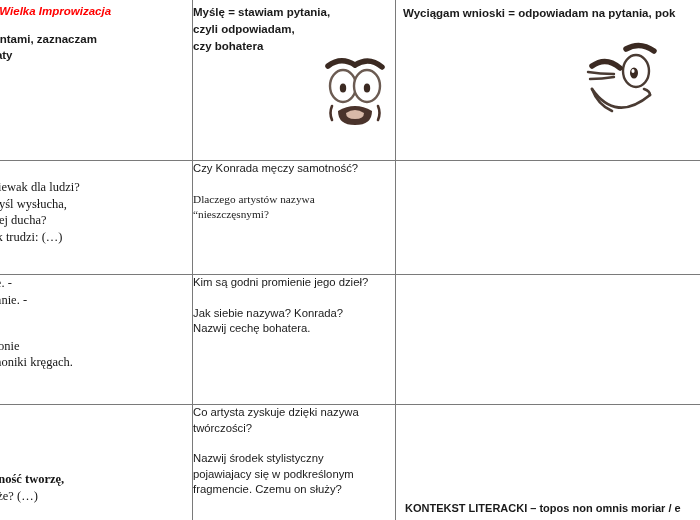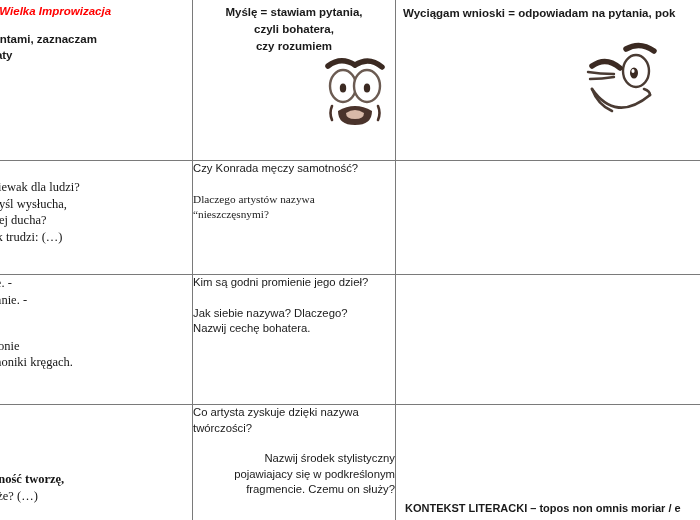--- a/index.html
+++ b/index.html
@@ -68,21 +68,20 @@
   .hdr-sub {
     color: #1a1a1a;
     font-weight: bold;
     font-size: 11.5px;
     line-height: 15px;
     margin-top: 14px;
     white-space: nowrap;
   }
 
   .hdr-center {
-    text-align: center;
     color: #1a1a1a;
     font-weight: bold;
     font-size: 11.5px;
     line-height: 15px;
     padding-top: 2px;
     white-space: nowrap;
   }
 
   .hdr-left-wide {
     text-align: left;
@@ -180,22 +179,22 @@
                 <path d="M18 46 Q31 60 44 46 Q31 52 18 46 Z" fill="#4a332b"></path>
                 <path d="M26 47 Q31 51 36 47 Q31 49 26 47 Z" fill="#e8aab1"></path>
               </svg>
             </div>
           </div>
         </td>
 
         <td class="hdr-cell">
           <div class="hdr-inner" style="padding-left:0;padding-right:0;">
             <div class="hdr-center">Myślę = stawiam pytania,</div>
-            <div class="hdr-center">czyli bohatera,</div>
-            <div class="hdr-center">czy rozumiem</div>
+            <div class="hdr-center">czyli odpowiadam,</div>
+            <div class="hdr-center">czy bohatera</div>
 
             <div class="face-wrap face-b">
               <svg width="66" height="80" viewBox="0 0 66 80">
                 <ellipse cx="21" cy="33" rx="13" ry="16" fill="#ffffff" stroke="#6b5b52" stroke-width="2.4"></ellipse>
                 <ellipse cx="45" cy="33" rx="13" ry="16" fill="#ffffff" stroke="#6b5b52" stroke-width="2.4"></ellipse>
                 <ellipse cx="21" cy="35" rx="3.2" ry="4.6" fill="#3b2a22"></ellipse>
                 <ellipse cx="45" cy="35" rx="3.2" ry="4.6" fill="#3b2a22"></ellipse>
                 <path d="M6 13 Q19 3 33 12" stroke="#3b2a22" stroke-width="5.5" fill="none" stroke-linecap="round"></path>
                 <path d="M33 12 Q47 3 60 14" stroke="#3b2a22" stroke-width="5.5" fill="none" stroke-linecap="round"></path>
                 <path d="M16 58 Q33 48 50 58 Q50 72 33 72 Q16 72 16 58 Z" fill="#4a332b"></path>
@@ -253,41 +252,41 @@
           <div class="quote-line">godne śpiewanie. -</div>
           <div class="gap"></div>
           <div class="quote-line">ie!</div>
           <div class="quote-line"> i kładę me dłonie</div>
           <div class="quote-line">lannych harmoniki kręgach.</div>
           <div class="quote-line">uchem,</div>
           <div class="quote-line">chem. (…)</div>
         </td>
         <td class="q-cell">
           <div class="q-block">Kim są godni promienie jego dzieł?</div>
-          <div class="q-block" style="white-space:pre-line;">Jak siebie nazywa? Dlaczego?
+          <div class="q-block" style="white-space:pre-line;">Jak siebie nazywa? Konrada?
 Nazwij cechę bohatera.</div>
         </td>
         <td class="ans-cell">
           <div></div>
         </td>
       </tr>
 
       <tr class="r4">
         <td class="quote-cell">
           <div class="quote-line"> pienie!</div>
           <div class="quote-line">orzenie.</div>
           <div class="quote-line">ność,</div>
           <div class="quote-line bold">telność!</div>
           <div class="quote-line bold">, nieśmiertelność tworzę,</div>
           <div class="quote-line">ś zrobić - Boże? (…)</div>
         </td>
         <td class="q-cell">
           <div class="q-block" style="white-space:pre-line;">Co artysta zyskuje dzięki nazywa
 twórczości?</div>
-          <div class="q-block" style="white-space:pre-line;text-align:right;">Nazwij środek stylistyczny
+          <div class="q-block" style="white-space:pre-line;">Nazwij środek stylistyczny
 pojawiajacy się w podkreślonym
 fragmencie. Czemu on służy?</div>
         </td>
         <td class="ans-cell">
           <div></div>
           <div class="ctx-note">KONTEKST LITERACKI – topos non omnis moriar / e</div>
         </td>
       </tr>
 
     </tbody>

